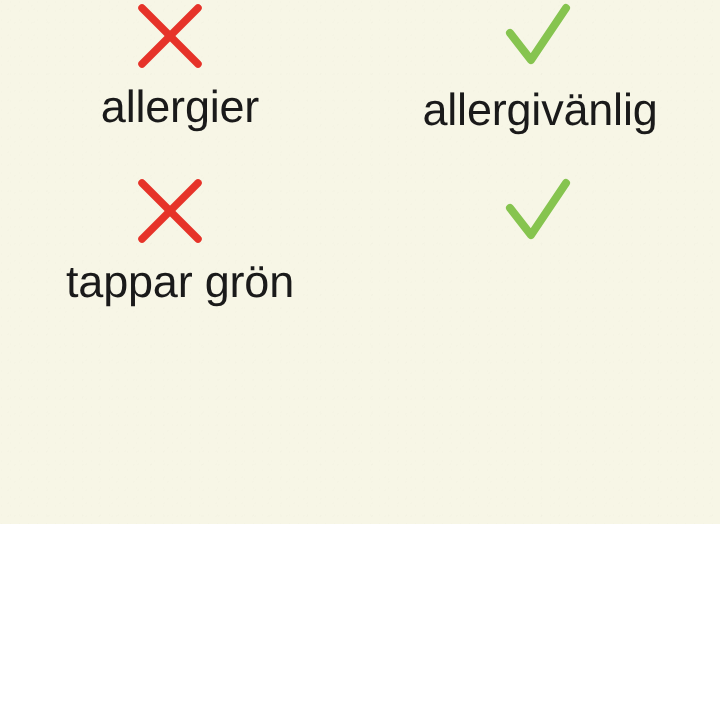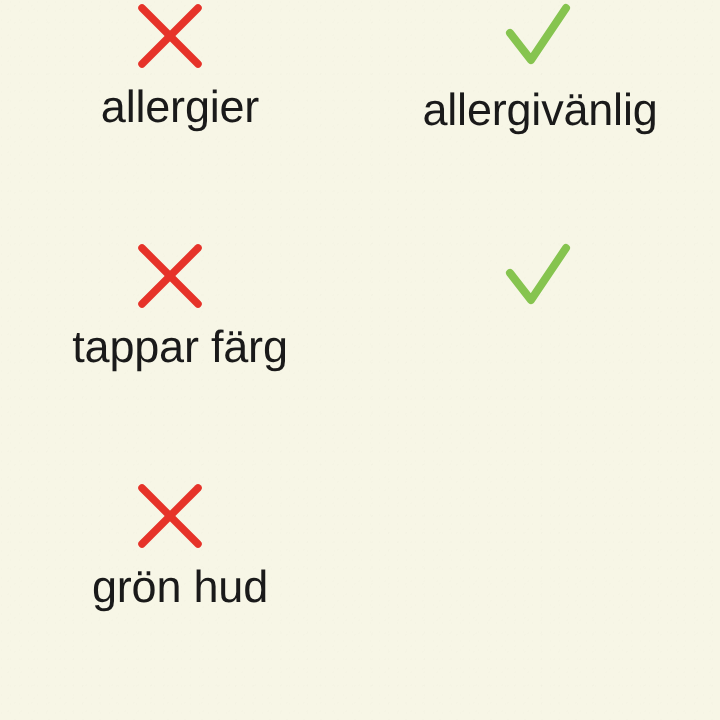--- a/index.html
+++ b/index.html
@@ -10,21 +10,21 @@
   body {
     width: 720px;
     height: 720px;
     overflow: hidden;
     font-family: "Liberation Sans", "DejaVu Sans", sans-serif;
   }
 
   #comparison-board {
     position: relative;
     width: 720px;
-    height: 720px;
+    height: 524px;
     background: #f7f6e6;
     box-sizing: border-box;
   }
 
   
   #comparison-board::after {
     content: "";
     position: absolute;
     inset: 0;
     pointer-events: none;
@@ -113,38 +113,27 @@
 
     <div class="cell col-left row-2">
       <span class="icon-slot">
         <svg viewBox="0 0 72 72" aria-hidden="true">
           <g fill="none" stroke="#e63329" stroke-width="7.5" stroke-linecap="round">
             <line x1="8" y1="8" x2="64" y2="64"></line>
             <line x1="64" y1="8" x2="8" y2="64"></line>
           </g>
         </svg>
       </span>
-      <span class="feature-label">tappar färg</span>
+      <span class="feature-label">tappar grön</span>
     </div>
 
     <div class="cell col-right row-2">
       <span class="icon-slot">
         <svg viewBox="0 0 72 72" aria-hidden="true">
           <path d="M8 33 L29 60 L64 8" fill="none" stroke="#86c44f" stroke-width="8" stroke-linecap="round" stroke-linejoin="round"></path>
         </svg>
       </span>
     </div>
 
-    <div class="cell col-left row-3">
-      <span class="icon-slot">
-        <svg viewBox="0 0 72 72" aria-hidden="true">
-          <g fill="none" stroke="#e63329" stroke-width="7.5" stroke-linecap="round">
-            <line x1="8" y1="8" x2="64" y2="64"></line>
-            <line x1="64" y1="8" x2="8" y2="64"></line>
-          </g>
-        </svg>
-      </span>
-      <span class="feature-label">grön hud</span>
-    </div>
 
 
   </div>
 </div>
 
 </body></html>

